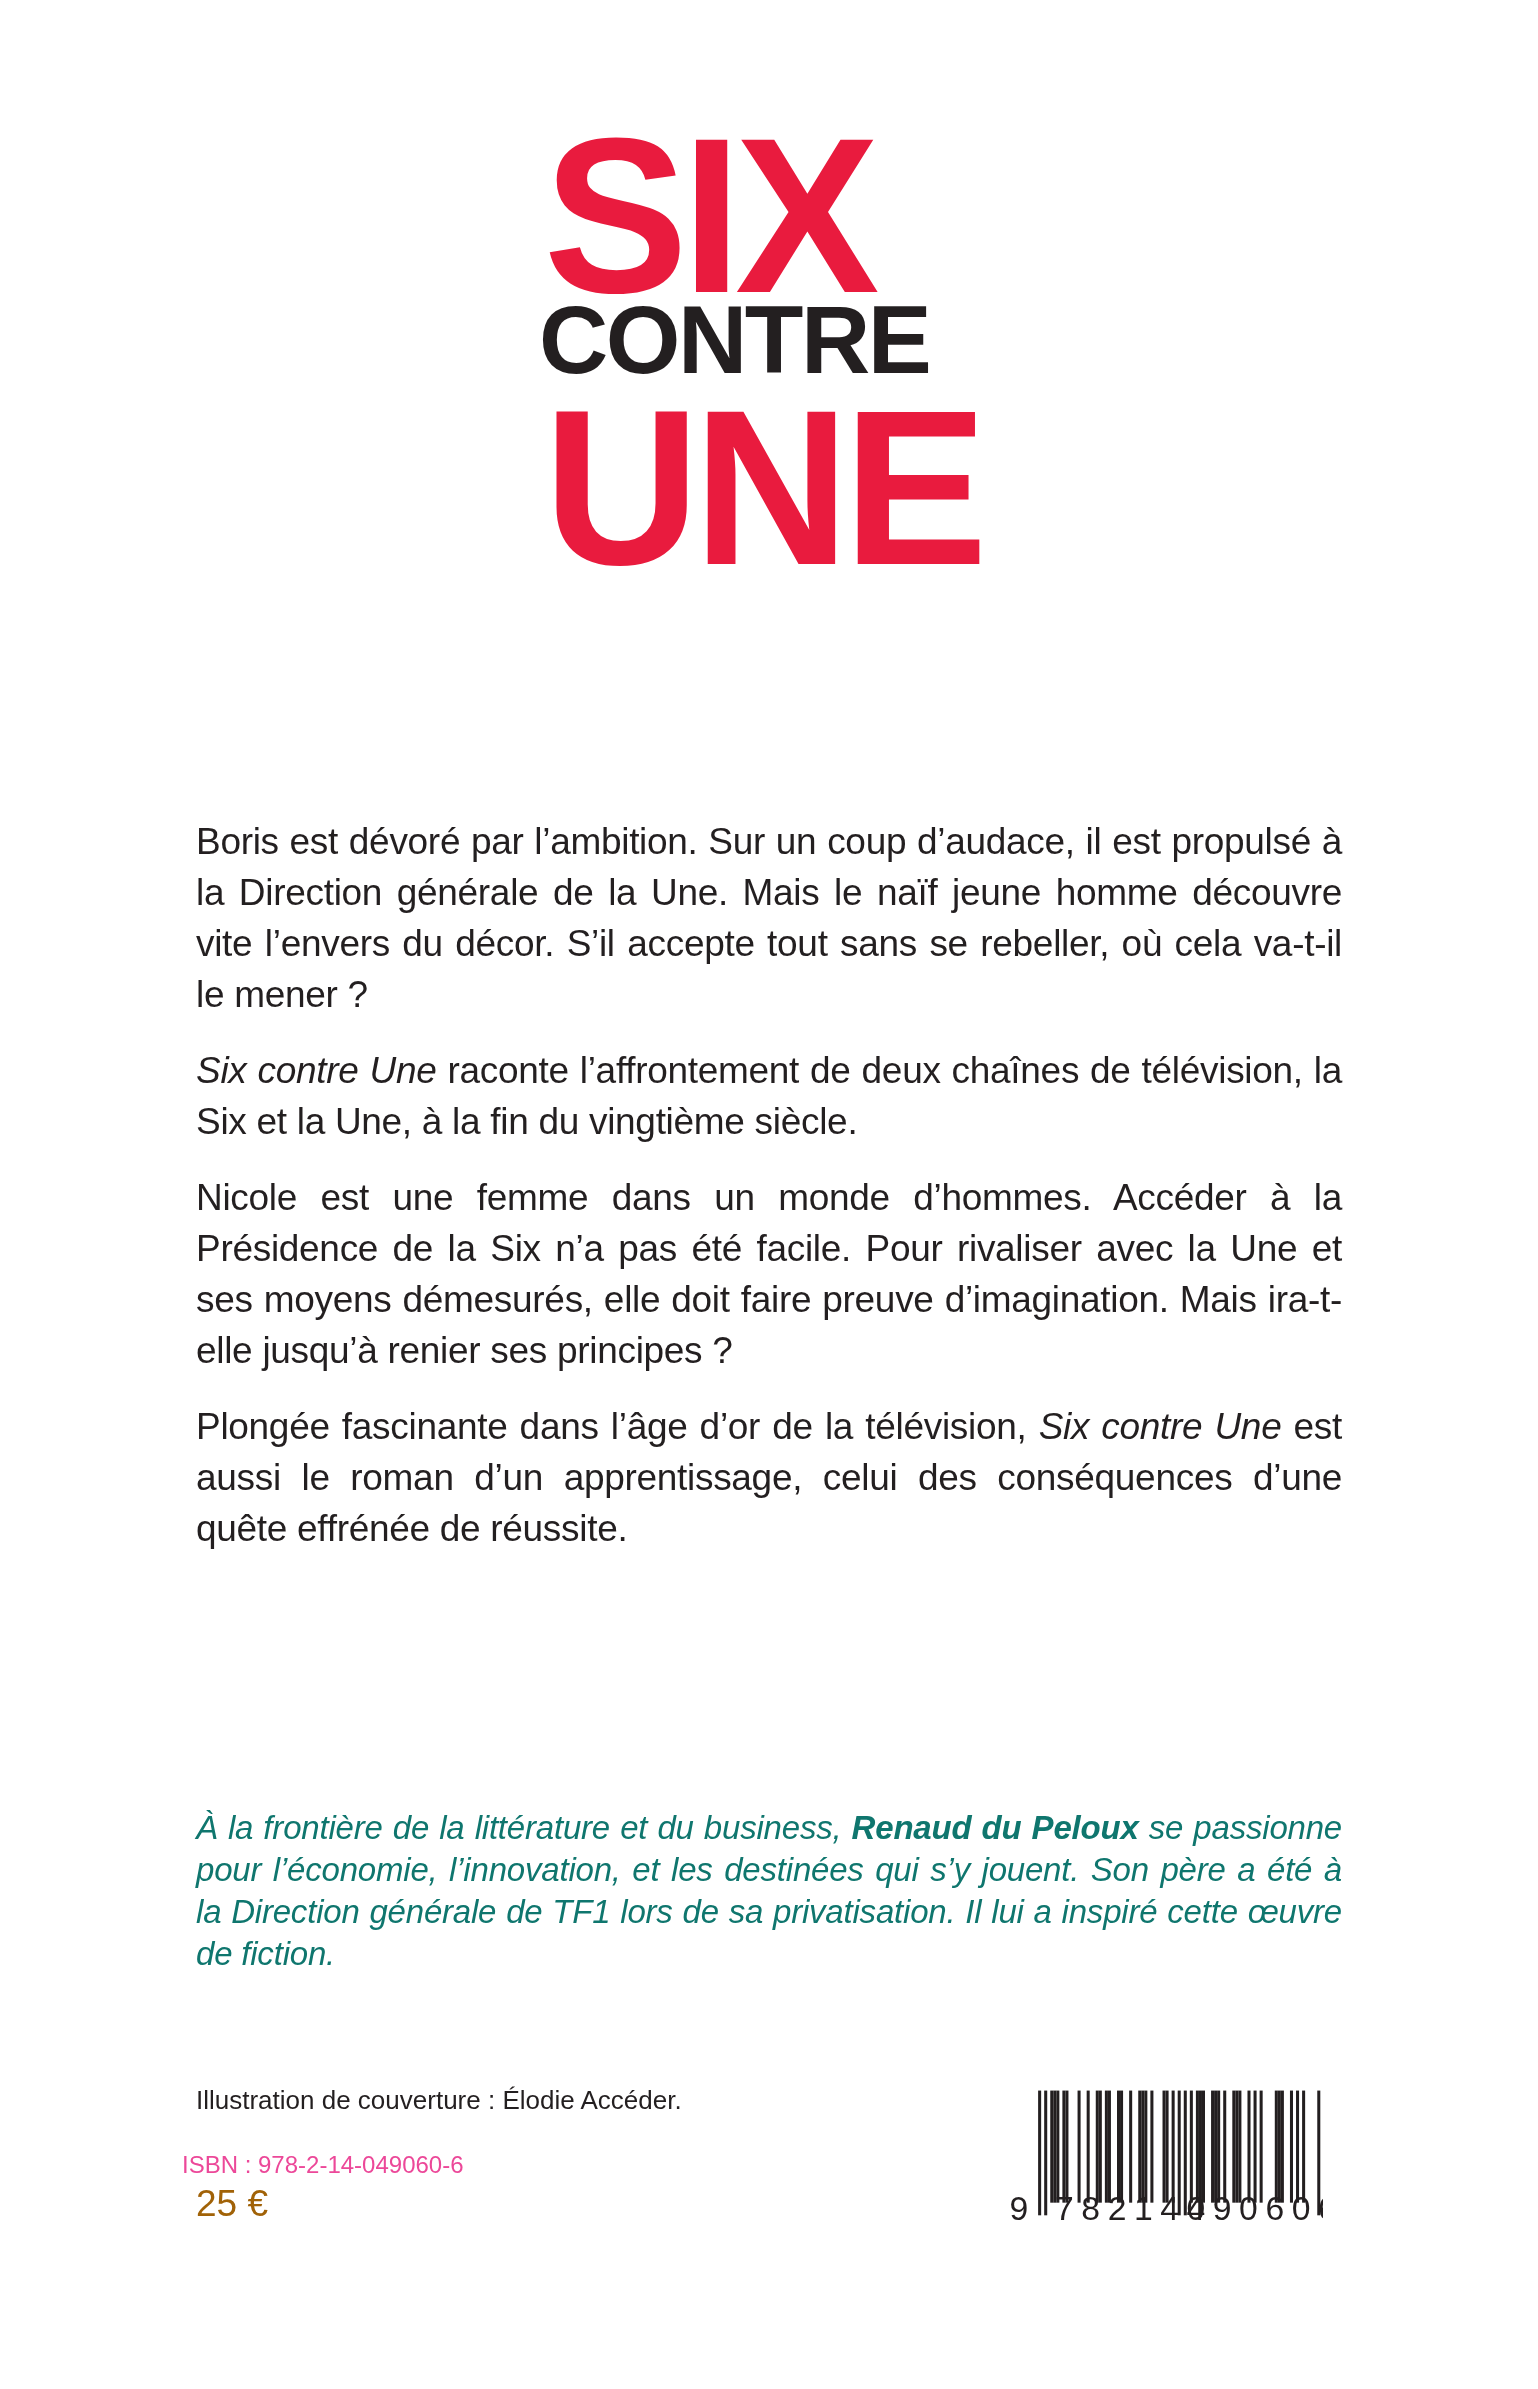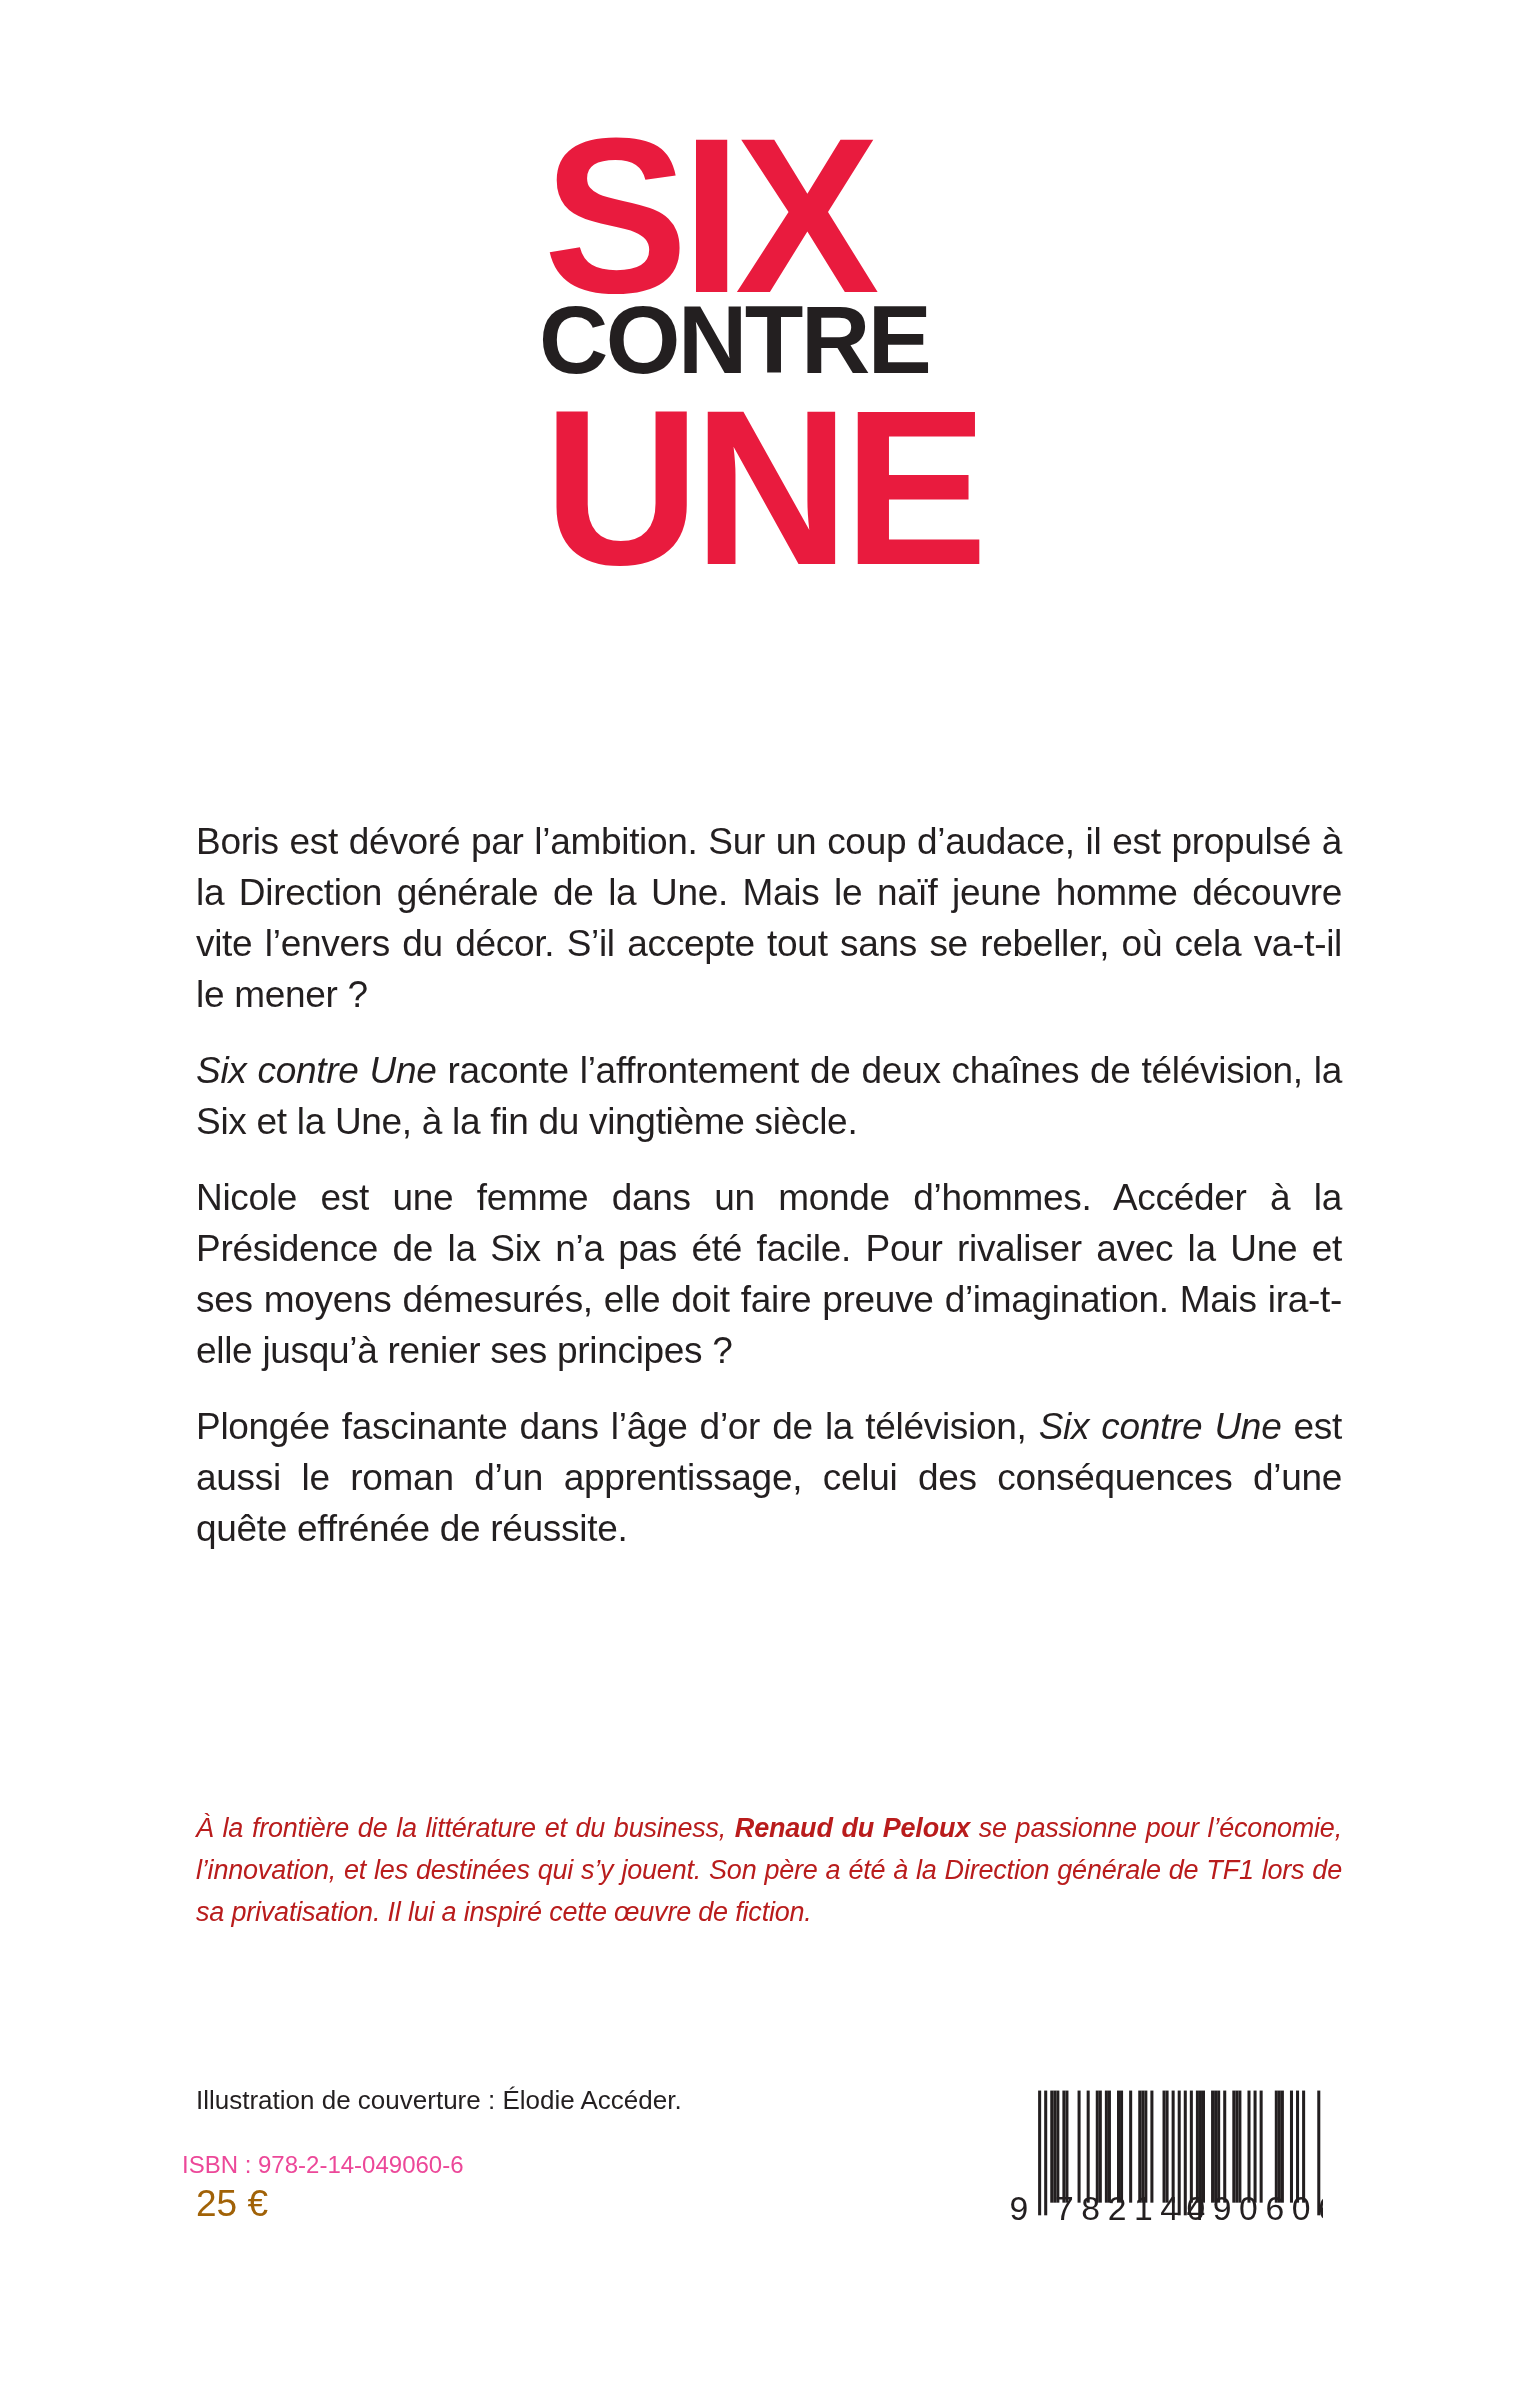--- a/index.html
+++ b/index.html
@@ -26,22 +26,22 @@
       position: absolute; left: 196px; top: 816px; width: 1146px;
       font-size: 37px; line-height: 51px; text-align: justify;
       font-family: "Liberation Sans", sans-serif; color: #231f20;
       letter-spacing: -0.3px;
     }
     .blurb p { margin: 0 0 25px 0; }
     .blurb em { font-style: italic; }
 
     .bio {
       position: absolute; left: 196px; top: 1807px; width: 1146px;
-      font-size: 27px; line-height: 42px; text-align: justify;
-      font-style: italic; color: #b91c1c; letter-spacing: -0.2px;
+      font-size: 33px; line-height: 42px; text-align: justify;
+      font-style: italic; color: #0f766e; letter-spacing: -0.2px;
     }
     .bio p { margin: 0; }
     .bio strong { font-weight: 700; }
 
     .credit {
       position: absolute; left: 196px; top: 2083px;
       font-size: 26px; line-height: 34px; color: #231f20;
     }
     .isbn {
       position: absolute; left: 182px; top: 2148px;

